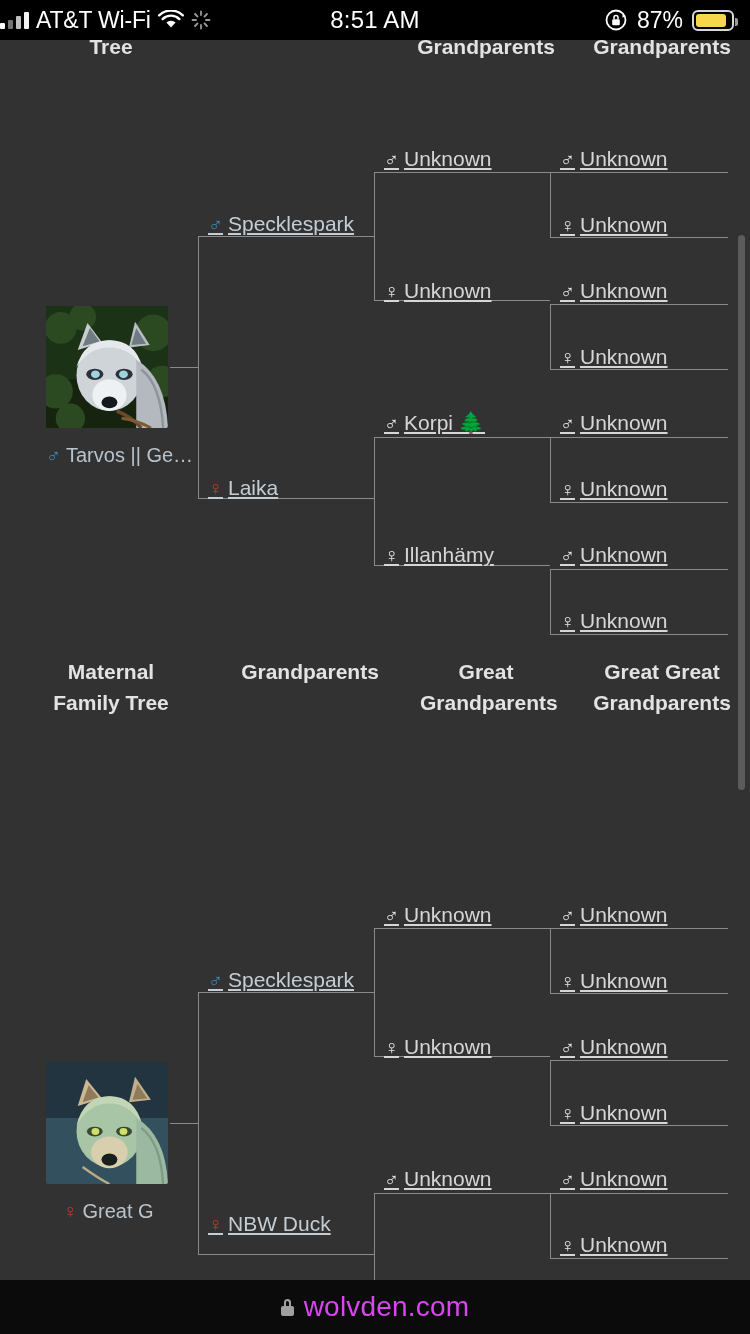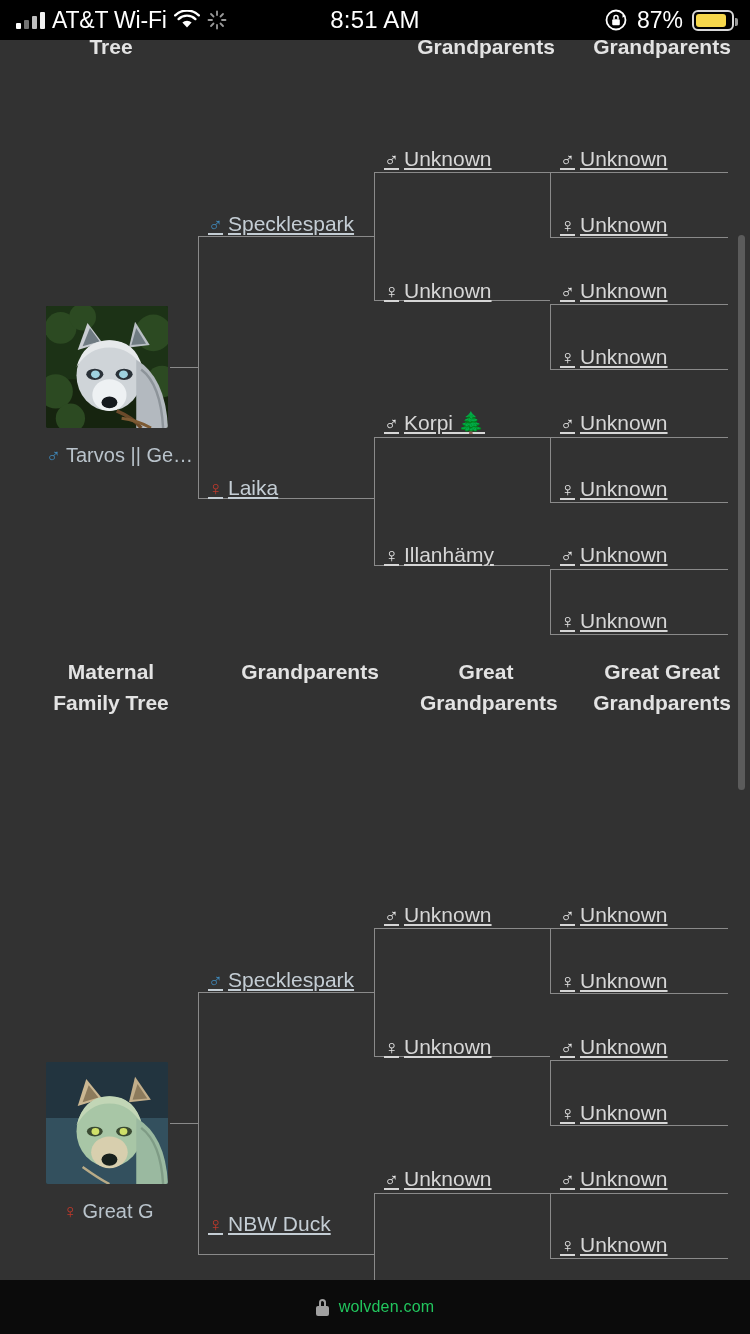--- a/index.html
+++ b/index.html
@@ -10,21 +10,21 @@
     overflow:hidden;
   }
 
   
   .statusbar{
     position:absolute; top:0; left:0; width:750px; height:40px;
     background:#000; color:#fff;
     display:flex; align-items:center;
     z-index:40;
   }
-  .sb-left{ display:flex; align-items:center; gap:7px; padding-left:16px; width:300px; }
+  .sb-left{ display:flex; align-items:center; gap:7px; width:300px; }
   .sb-center{ flex:1; text-align:center; font-size:24px; font-weight:400; letter-spacing:.2px;}
   .sb-right{ display:flex; align-items:center; justify-content:flex-end; gap:9px; padding-right:16px; width:300px; }
   .sb-carrier{ font-size:23px; letter-spacing:-.2px; }
   .bars{ display:flex; align-items:flex-end; gap:3px; height:17px; }
   .bars i{ display:block; width:5px; background:#fff; border-radius:1px; }
   .bars i:nth-child(1){ height:6px; opacity:1; }
   .bars i:nth-child(2){ height:9px; opacity:.45; }
   .bars i:nth-child(3){ height:13px; opacity:.75; }
   .bars i:nth-child(4){ height:17px; opacity:.95; }
   .sb-batt-pct{ font-size:23px; }
@@ -106,21 +106,21 @@
   }
   .lock .body{
     position:absolute; bottom:0; left:0; width:13px; height:10px;
     background:#a0a0a0; border-radius:2px;
   }
   .lock .shackle{
     position:absolute; top:0; left:3px; width:7px; height:8px;
     border:2px solid #a0a0a0; border-bottom:none;
     border-radius:4px 4px 0 0;
   }
-  .url{ color:#22c55e; font-size:16px; letter-spacing:.2px; }
+  .url{ color:#d946ef; font-size:28px; letter-spacing:.2px; }
 </style>
 </head>
 <body>
 
 <div class="statusbar">
   <div class="sb-left">
     <span class="bars">
         <i></i>
         <i></i>
         <i></i>

